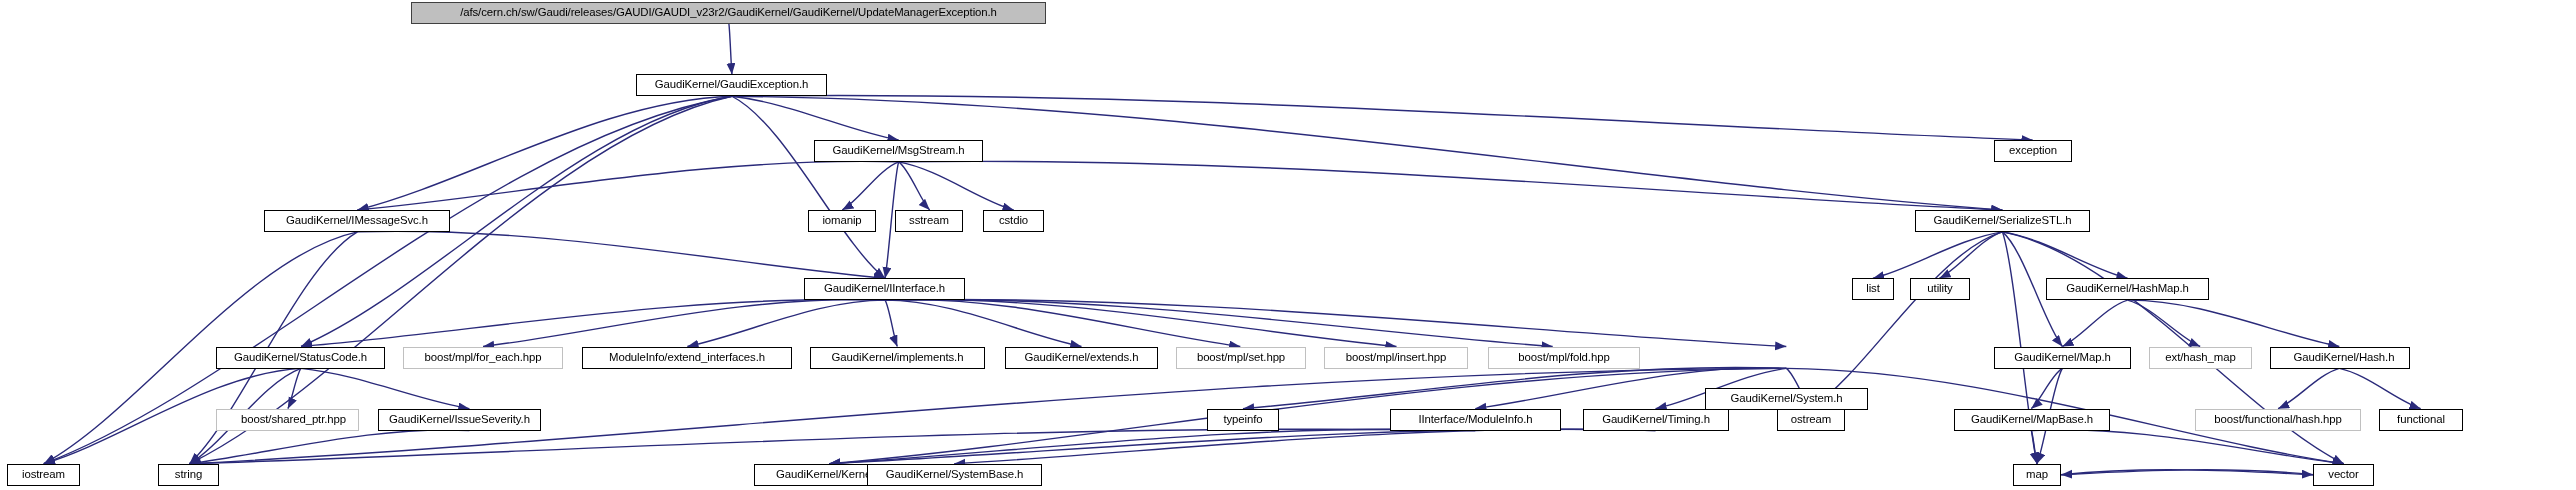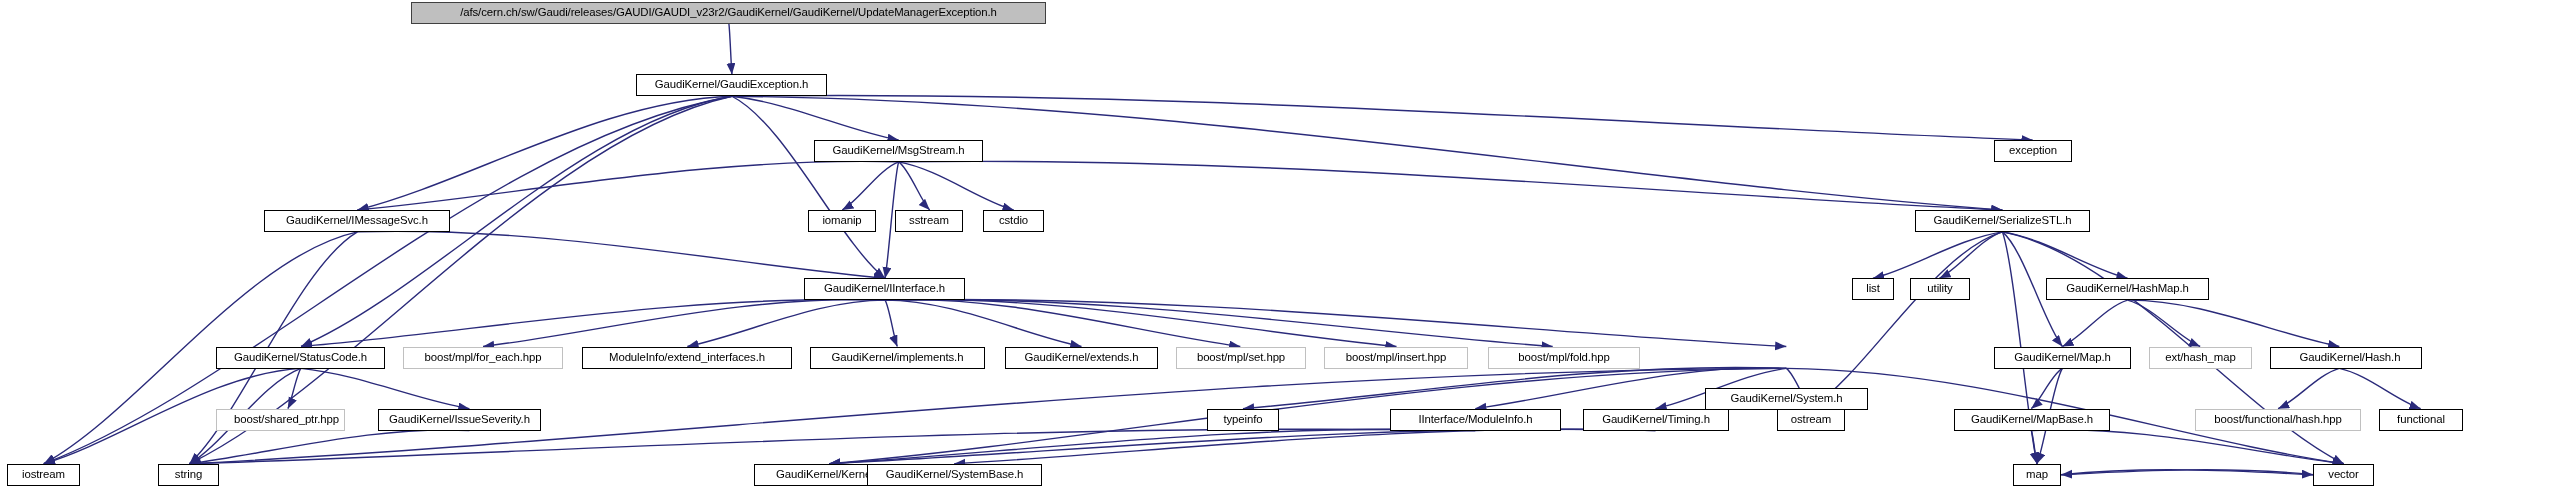--- a/index.html
+++ b/index.html
@@ -137,22 +137,22 @@
       <div class="node ext" style="left: 403px; top: 347px; width: 160px;">boost/mpl/for_each.hpp</div>
       <div class="node" style="left: 582px; top: 347px; width: 210px;">ModuleInfo/extend_interfaces.h</div>
       <div class="node" style="left: 810px; top: 347px; width: 175px;">GaudiKernel/implements.h</div>
       <div class="node" style="left: 1005px; top: 347px; width: 153px;">GaudiKernel/extends.h</div>
       <div class="node ext" style="left: 1176px; top: 347px; width: 130px;">boost/mpl/set.hpp</div>
       <div class="node ext" style="left: 1324px; top: 347px; width: 144px;">boost/mpl/insert.hpp</div>
       <div class="node ext" style="left: 1488px; top: 347px; width: 152px;">boost/mpl/fold.hpp</div>
       <div class="node" style="left: 1705px; top: 347px; width: 163px; margin-top: 41px;">GaudiKernel/System.h</div>
       <div class="node" style="left: 1994px; top: 347px; width: 137px;">GaudiKernel/Map.h</div>
       <div class="node ext" style="left: 2149px; top: 347px; width: 103px;">ext/hash_map</div>
-      <div class="node" style="left: 2270px; top: 347px; width: 152px; padding-left: 8px;">GaudiKernel/Hash.h</div>
-      <div class="node ext" style="left: 216px; top: 409px; width: 129px; padding-left: 12px;">boost/shared_ptr.hpp</div>
+      <div class="node" style="left: 2270px; top: 347px; width: 140px; padding-left: 8px;">GaudiKernel/Hash.h</div>
+      <div class="node ext" style="left: 216px; top: 409px; width: 143px; padding-left: 12px;">boost/shared_ptr.hpp</div>
       <div class="node" style="left: 378px; top: 409px; width: 163px;">GaudiKernel/IssueSeverity.h</div>
       <div class="node" style="left: 1207px; top: 409px; width: 72px;">typeinfo</div>
       <div class="node" style="left: 1390px; top: 409px; width: 171px;">IInterface/ModuleInfo.h</div>
       <div class="node" style="left: 1583px; top: 409px; width: 146px;">GaudiKernel/Timing.h</div>
       <div class="node" style="left: 1777px; top: 409px; width: 68px;">ostream</div>
       <div class="node" style="left: 1954px; top: 409px; width: 156px;">GaudiKernel/MapBase.h</div>
       <div class="node ext" style="left: 2195px; top: 409px; width: 166px;">boost/functional/hash.hpp</div>
       <div class="node" style="left: 2379px; top: 409px; width: 84px;">functional</div>
       <div class="node" style="left: 7px; top: 464px; width: 73px;">iostream</div>
       <div class="node" style="left: 158px; top: 464px; width: 61px;">string</div>

